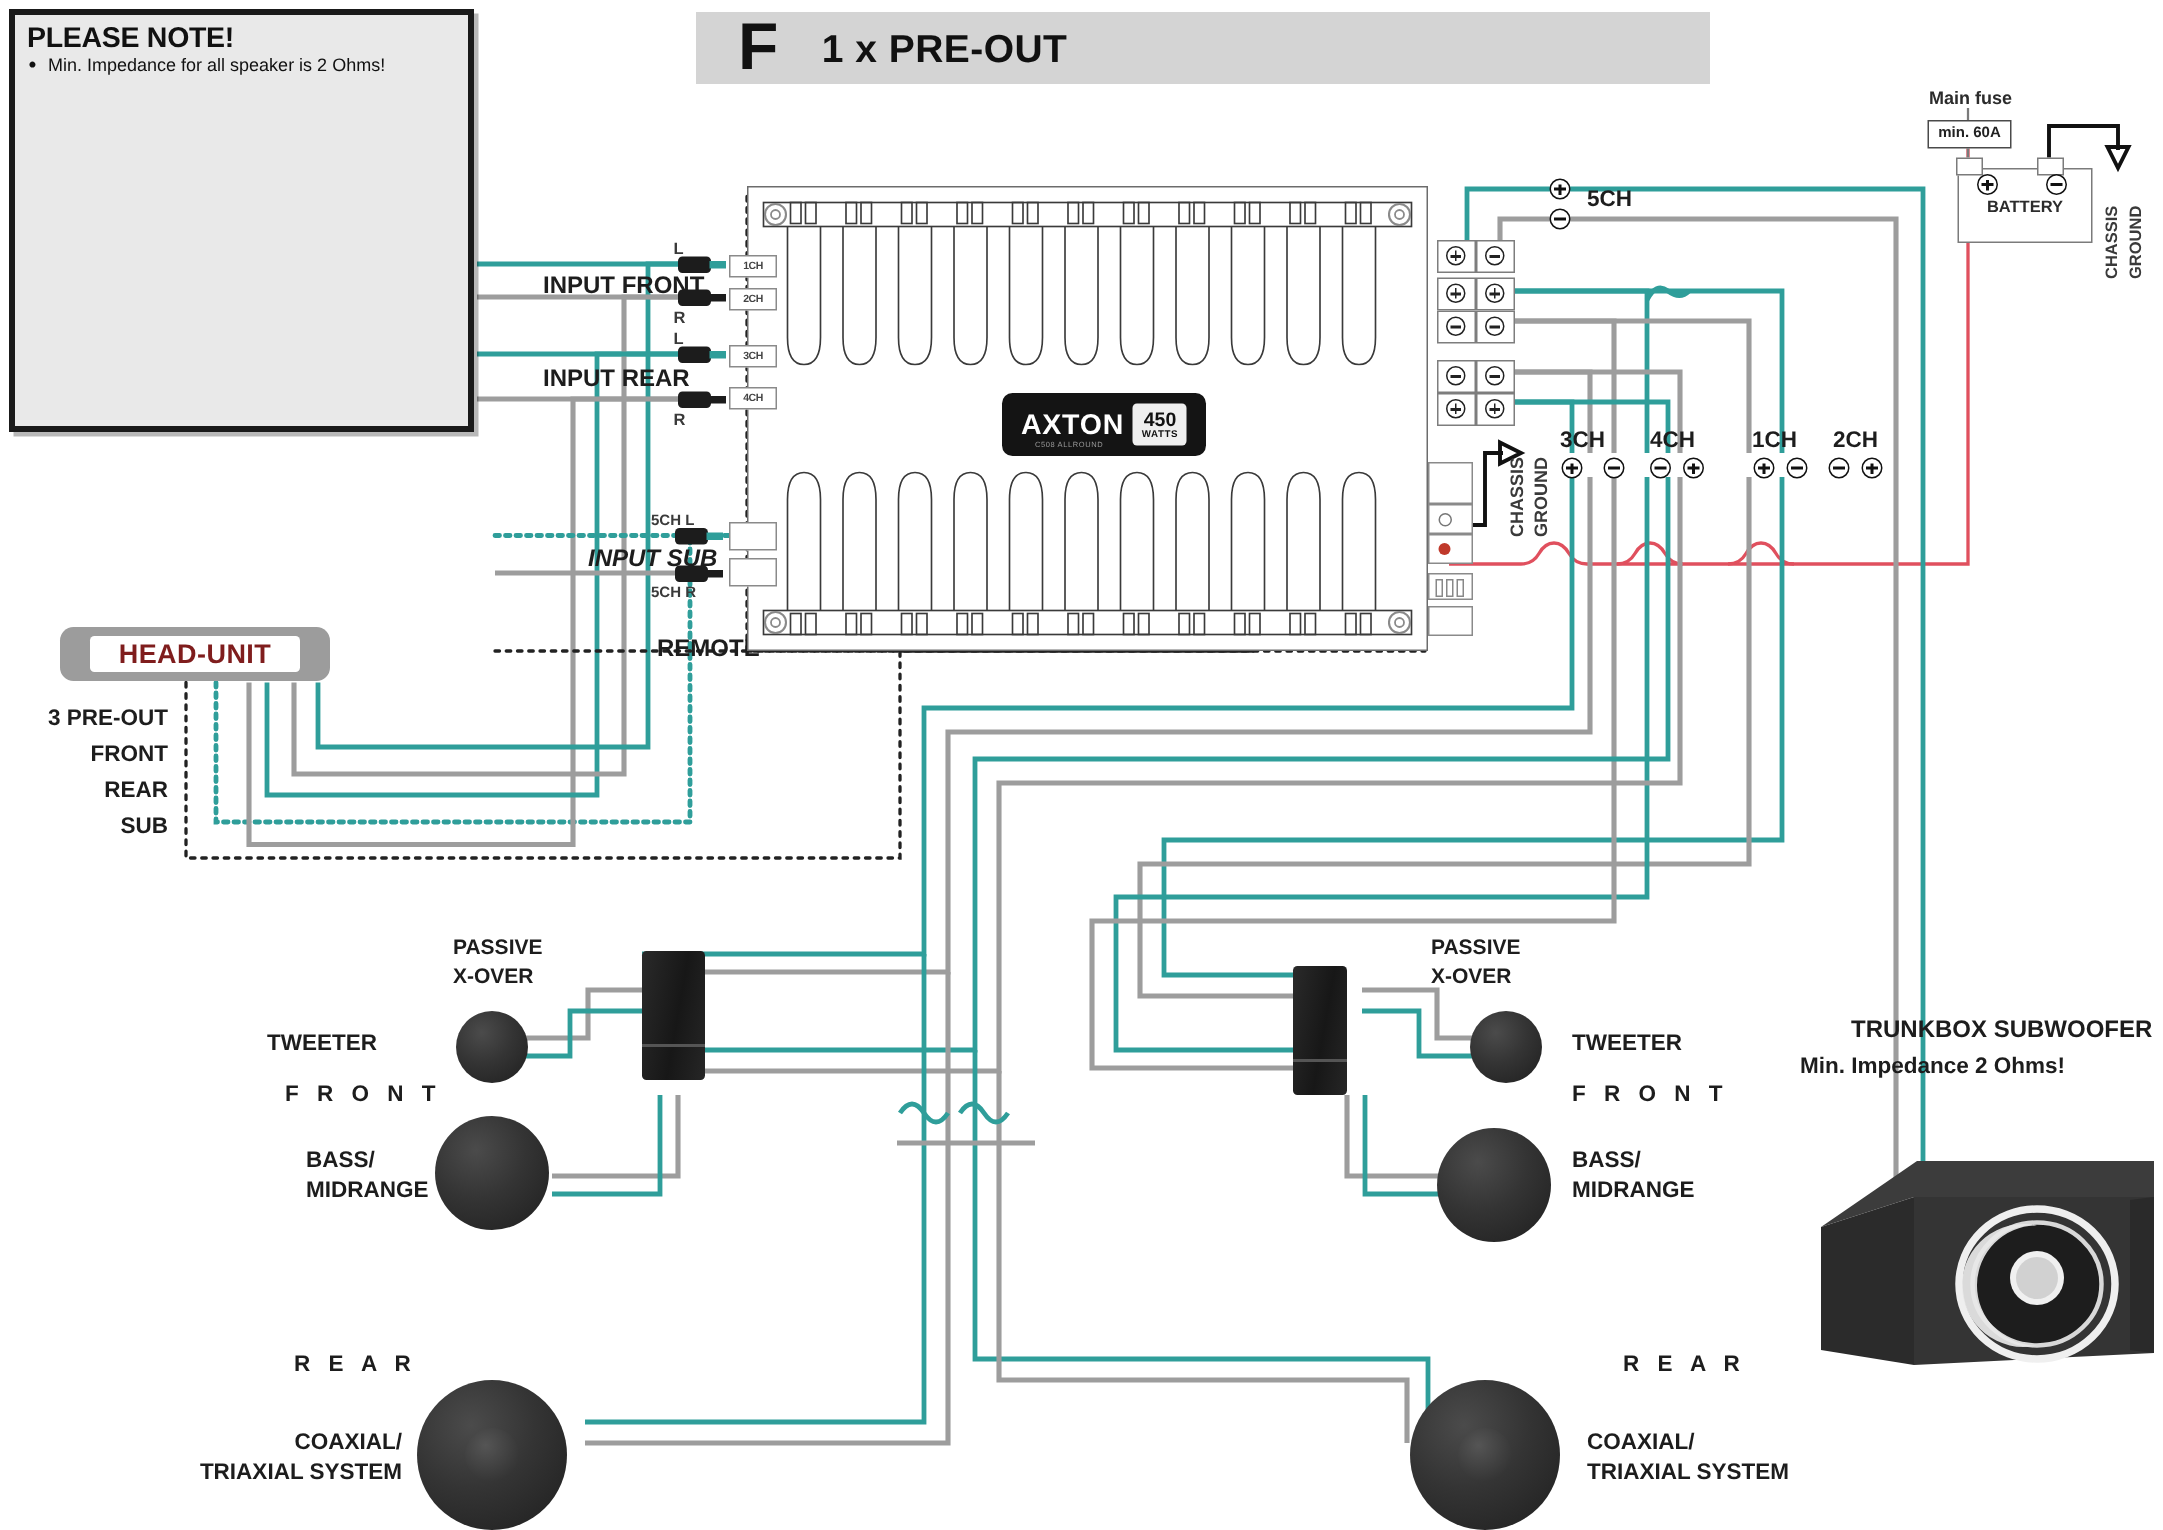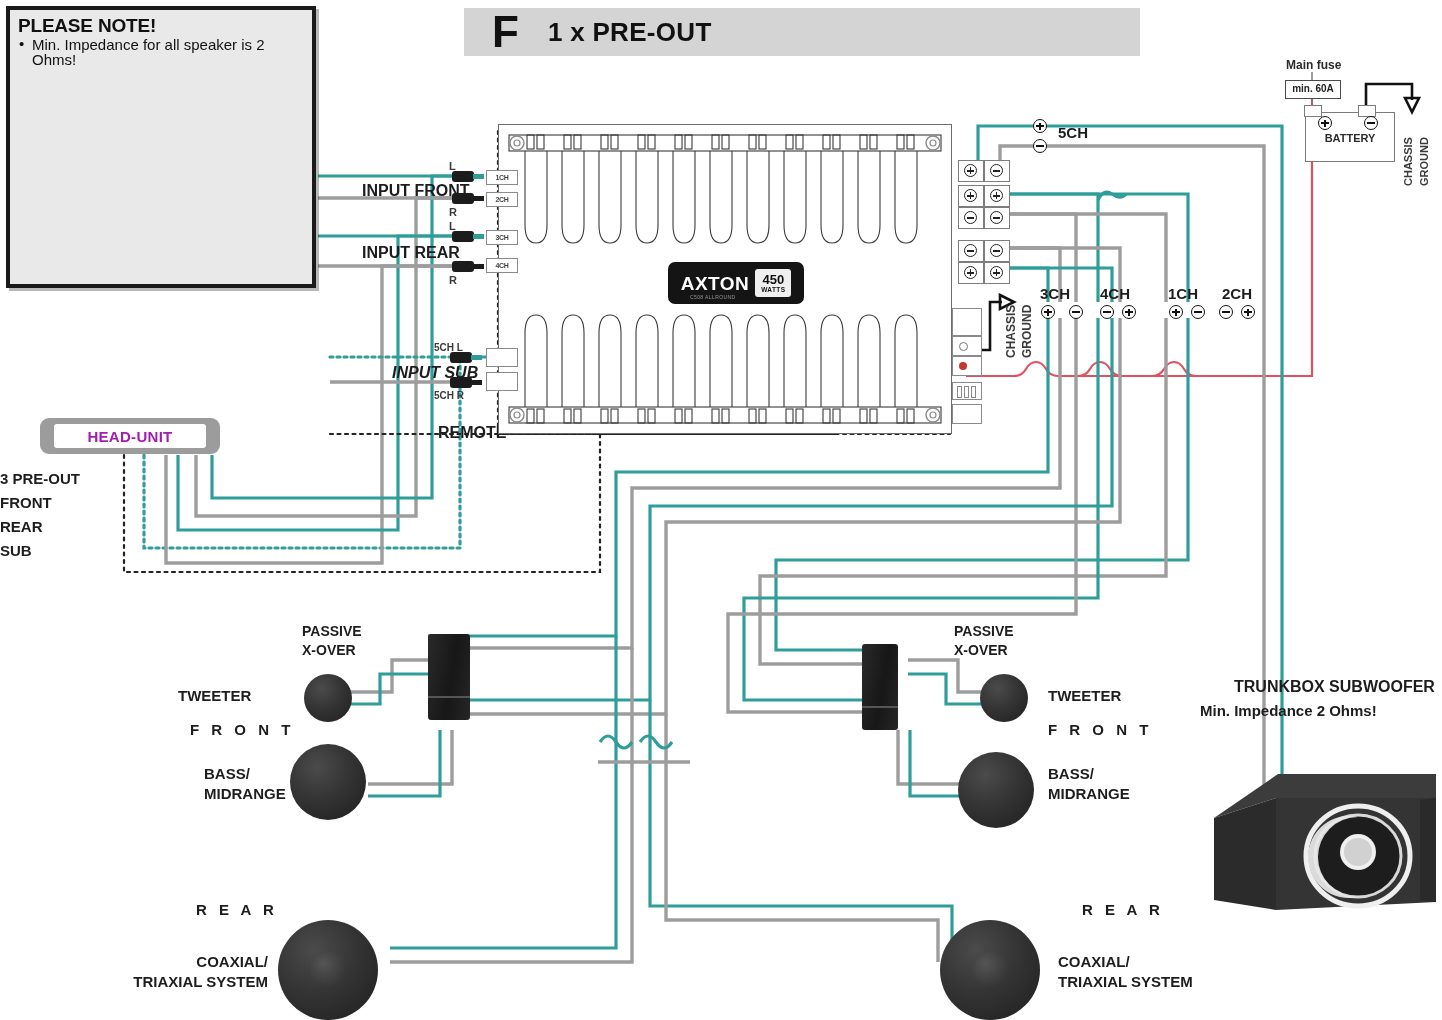--- a/index.html
+++ b/index.html
@@ -12,21 +12,21 @@
   
   #note-box{
     left:6px;top:6px;width:310px;height:282px;
     background:#e9e9e9;border:4px solid #1a1a1a;
     box-shadow:3px 3px 0 rgba(0,0,0,.28);
     box-sizing:border-box;padding:6px 8px 4px 8px;
     font-family:"Liberation Sans",sans-serif;
   }
   #note-title{font-size:19px;font-weight:bold;color:#111;letter-spacing:-.2px;line-height:1.05;}
   .note-list{margin:0;padding:0;list-style:none;}
-  .note-li{position:relative;padding-left:14px;font-size:15px;line-height:1.03;color:#111;margin-top:1px;}
+  .note-li{position:relative;padding-left:14px;font-size:12px;line-height:1.03;color:#111;margin-top:1px;}
   .note-li:before{content:"\2022";position:absolute;left:1px;top:-1px;font-size:15px;}
   .note-sub{font-size:16.5px;line-height:1.03;color:#111;padding-left:14px;}
 
   
   #title-bar{
     left:464px;top:8px;width:676px;height:48px;
     background:#d4d4d4;
     display:flex;align-items:center;
   }
   #title-letter{font-size:44px;font-weight:bold;color:#111;margin-left:28px;line-height:1;
@@ -34,32 +34,32 @@
   #title-text{font-size:26px;font-weight:bold;color:#111;margin-left:22px;letter-spacing:.3px;}
   #title-sub{font-size:26px;font-weight:bold;color:#111;margin-left:30px;letter-spacing:.3px;}
 
   
   .lbl{color:#3a3a3a;font-weight:bold;font-family:"Liberation Sans",sans-serif;white-space:nowrap;}
   .lbl-dark{color:#1d1d1d;}
   .t12{font-size:12px;} .t14{font-size:14px;}
   .t15{font-size:15px;} .t16{font-size:16px;margin-left:40px;} .t10{font-size:10px;} .t11{font-size:11px;}
   .spaced{letter-spacing:4px;}
   .vert{transform:rotate(-90deg);transform-origin:left top;}
-  .rt{}
+  .rt{text-align:right;}
 
   
   #head-unit{
     left:40px;top:418px;width:180px;height:36px;
     background:#9c9c9c;border-radius:9px;
     display:flex;align-items:center;justify-content:center;
   }
   #head-unit-inner{
-    width:152px;height:24px;background:#fff;border-radius:3px;
+    width:140px;height:24px;background:#fff;border-radius:3px;
     display:flex;align-items:center;justify-content:center;
-    font-size:15px;font-weight:bold;color:#a21caf;letter-spacing:.3px;
+    font-size:18px;font-weight:bold;color:#7f1d1d;letter-spacing:.3px;
     font-family:"Liberation Sans",sans-serif;
   }
 
   
   #amp-body{left:498px;top:124px;width:452px;height:308px;background:#fff;border:1.6px solid #6c6c6c;}
   .rca{position:absolute;width:30px;height:13px;border:1.4px solid #8a8a8a;background:#fff;
        font-size:7px;font-weight:bold;color:#444;text-align:center;line-height:13px;
        font-family:"Liberation Sans",sans-serif;letter-spacing:-.3px;}
   .rca-blank{position:absolute;width:30px;height:17px;border:1.4px solid #8a8a8a;background:#fff;}
   .plug{position:absolute;height:13px;}

